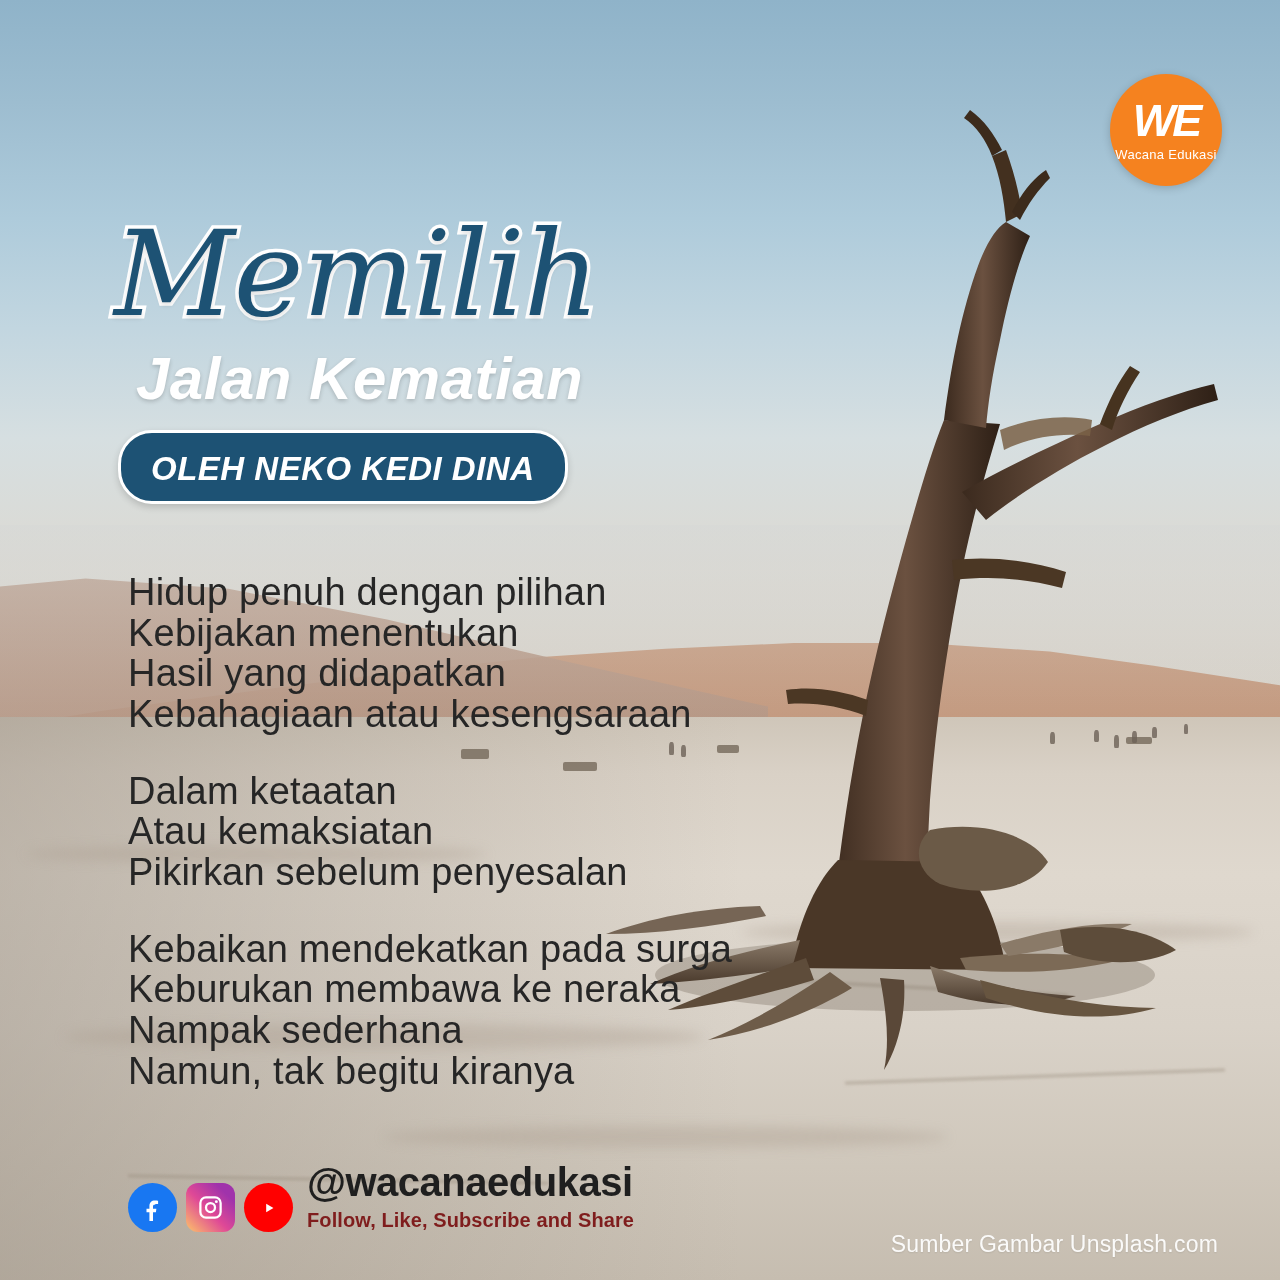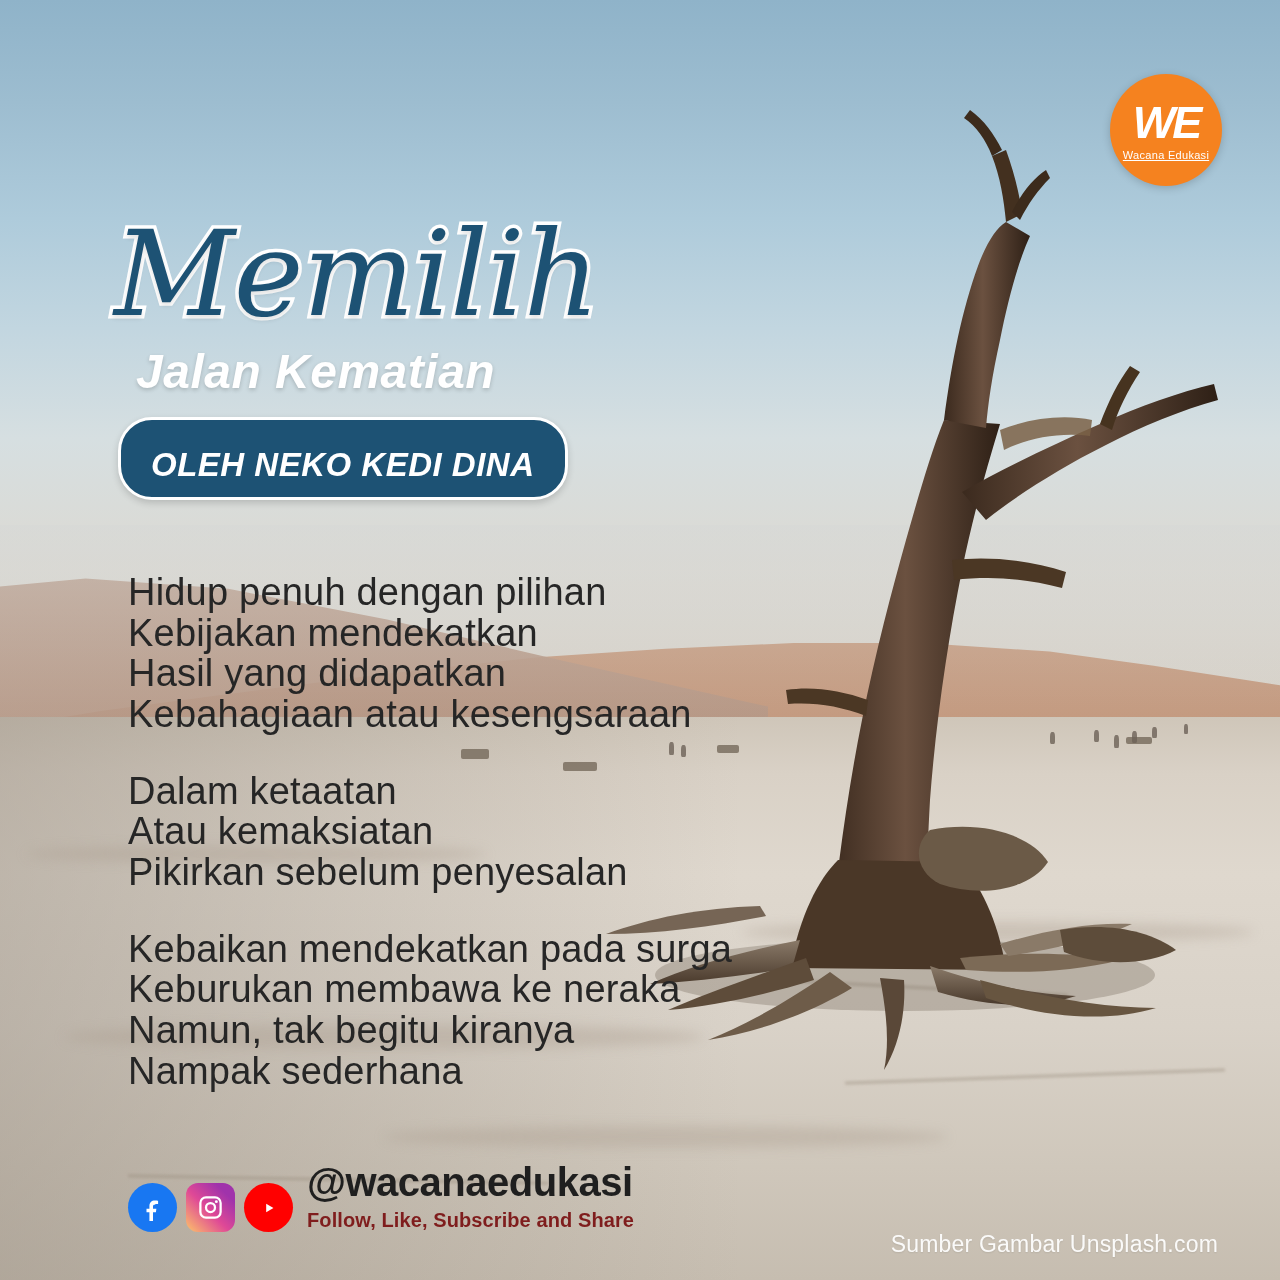--- a/index.html
+++ b/index.html
@@ -129,24 +129,23 @@
     color: #ffffff;
     font-weight: bold;
     font-style: italic;
     font-size: 45px;
     line-height: 1;
     letter-spacing: -3px;
     font-family: "Liberation Sans", sans-serif;
   }
   .logo-sub {
     color: #ffffff;
-    font-size: 11px;
+    font-size: 13px;
     letter-spacing: 0.3px;
     margin-top: 4px;
-    text-decoration: underline;
   }
 
   
   .title-wrap {
     position: absolute;
     left: 96px;
     top: 215px;
     width: 640px;
   }
   .title-script {
@@ -159,37 +158,37 @@
     -webkit-text-stroke: 7px #ffffff;
     paint-order: stroke fill;
     letter-spacing: -1px;
     margin: 0 0 0 18px;
     text-shadow: 0 3px 5px rgba(0,0,0,0.12);
   }
   .title-sub {
     font-family: "Liberation Sans", sans-serif;
     font-style: italic;
     font-weight: bold;
-    font-size: 48px;
+    font-size: 60px;
     line-height: 1.05;
     color: #ffffff;
     margin: 14px 0 0 40px;
     letter-spacing: 0.5px;
     text-shadow: 0 2px 4px rgba(0,0,0,0.18);
   }
   .author-badge {
     display: inline-block;
     margin: 20px 0 0 22px;
     background: #1d5274;
     color: #ffffff;
     font-weight: bold;
     font-style: italic;
     font-size: 33px;
     letter-spacing: 0.5px;
-    padding: 26px 30px 13px 30px;
+    padding: 17px 30px 13px 30px;
     border-radius: 34px;
     border: 3px solid #ffffff;
     box-shadow: 0 3px 7px rgba(0,0,0,0.16);
   }
 
   
   .poem {
     position: absolute;
     left: 128px;
     top: 572px;
@@ -351,34 +350,34 @@
 
   <div class="title-wrap">
     <div class="title-script">Memilih</div>
     <div class="title-sub">Jalan Kematian</div>
     <div class="author-badge">OLEH NEKO KEDI DINA</div>
   </div>
 
   <div class="poem">
     <div class="stanza">
       <div class="line">Hidup penuh dengan pilihan</div>
-      <div class="line">Kebijakan mendekatkan</div>
+      <div class="line">Kebijakan menentukan</div>
       <div class="line">Hasil yang didapatkan</div>
       <div class="line">Kebahagiaan atau kesengsaraan</div>
     </div>
     <div class="stanza">
       <div class="line">Dalam ketaatan</div>
       <div class="line">Atau kemaksiatan</div>
       <div class="line">Pikirkan sebelum penyesalan</div>
     </div>
     <div class="stanza">
       <div class="line">Kebaikan mendekatkan pada surga</div>
       <div class="line">Keburukan membawa ke neraka</div>
+      <div class="line">Nampak sederhana</div>
       <div class="line">Namun, tak begitu kiranya</div>
-      <div class="line">Nampak sederhana</div>
     </div>
   </div>
 
   <div class="social">
     <div class="icons">
       <div class="ic ic-fb">
         <svg width="26" height="26" viewBox="0 0 24 24" aria-hidden="true">
           <path fill="#ffffff" d="M14.6 8.2h2.1V5.3c-.4-.05-1.6-.17-3-.17-3 0-5 1.8-5 5.2v2.4H6v3.3h2.7V24h3.3v-8h2.7l.4-3.3h-3.1v-2.1c0-1 .3-1.6 1.6-1.6z"></path>
         </svg>
       </div>

